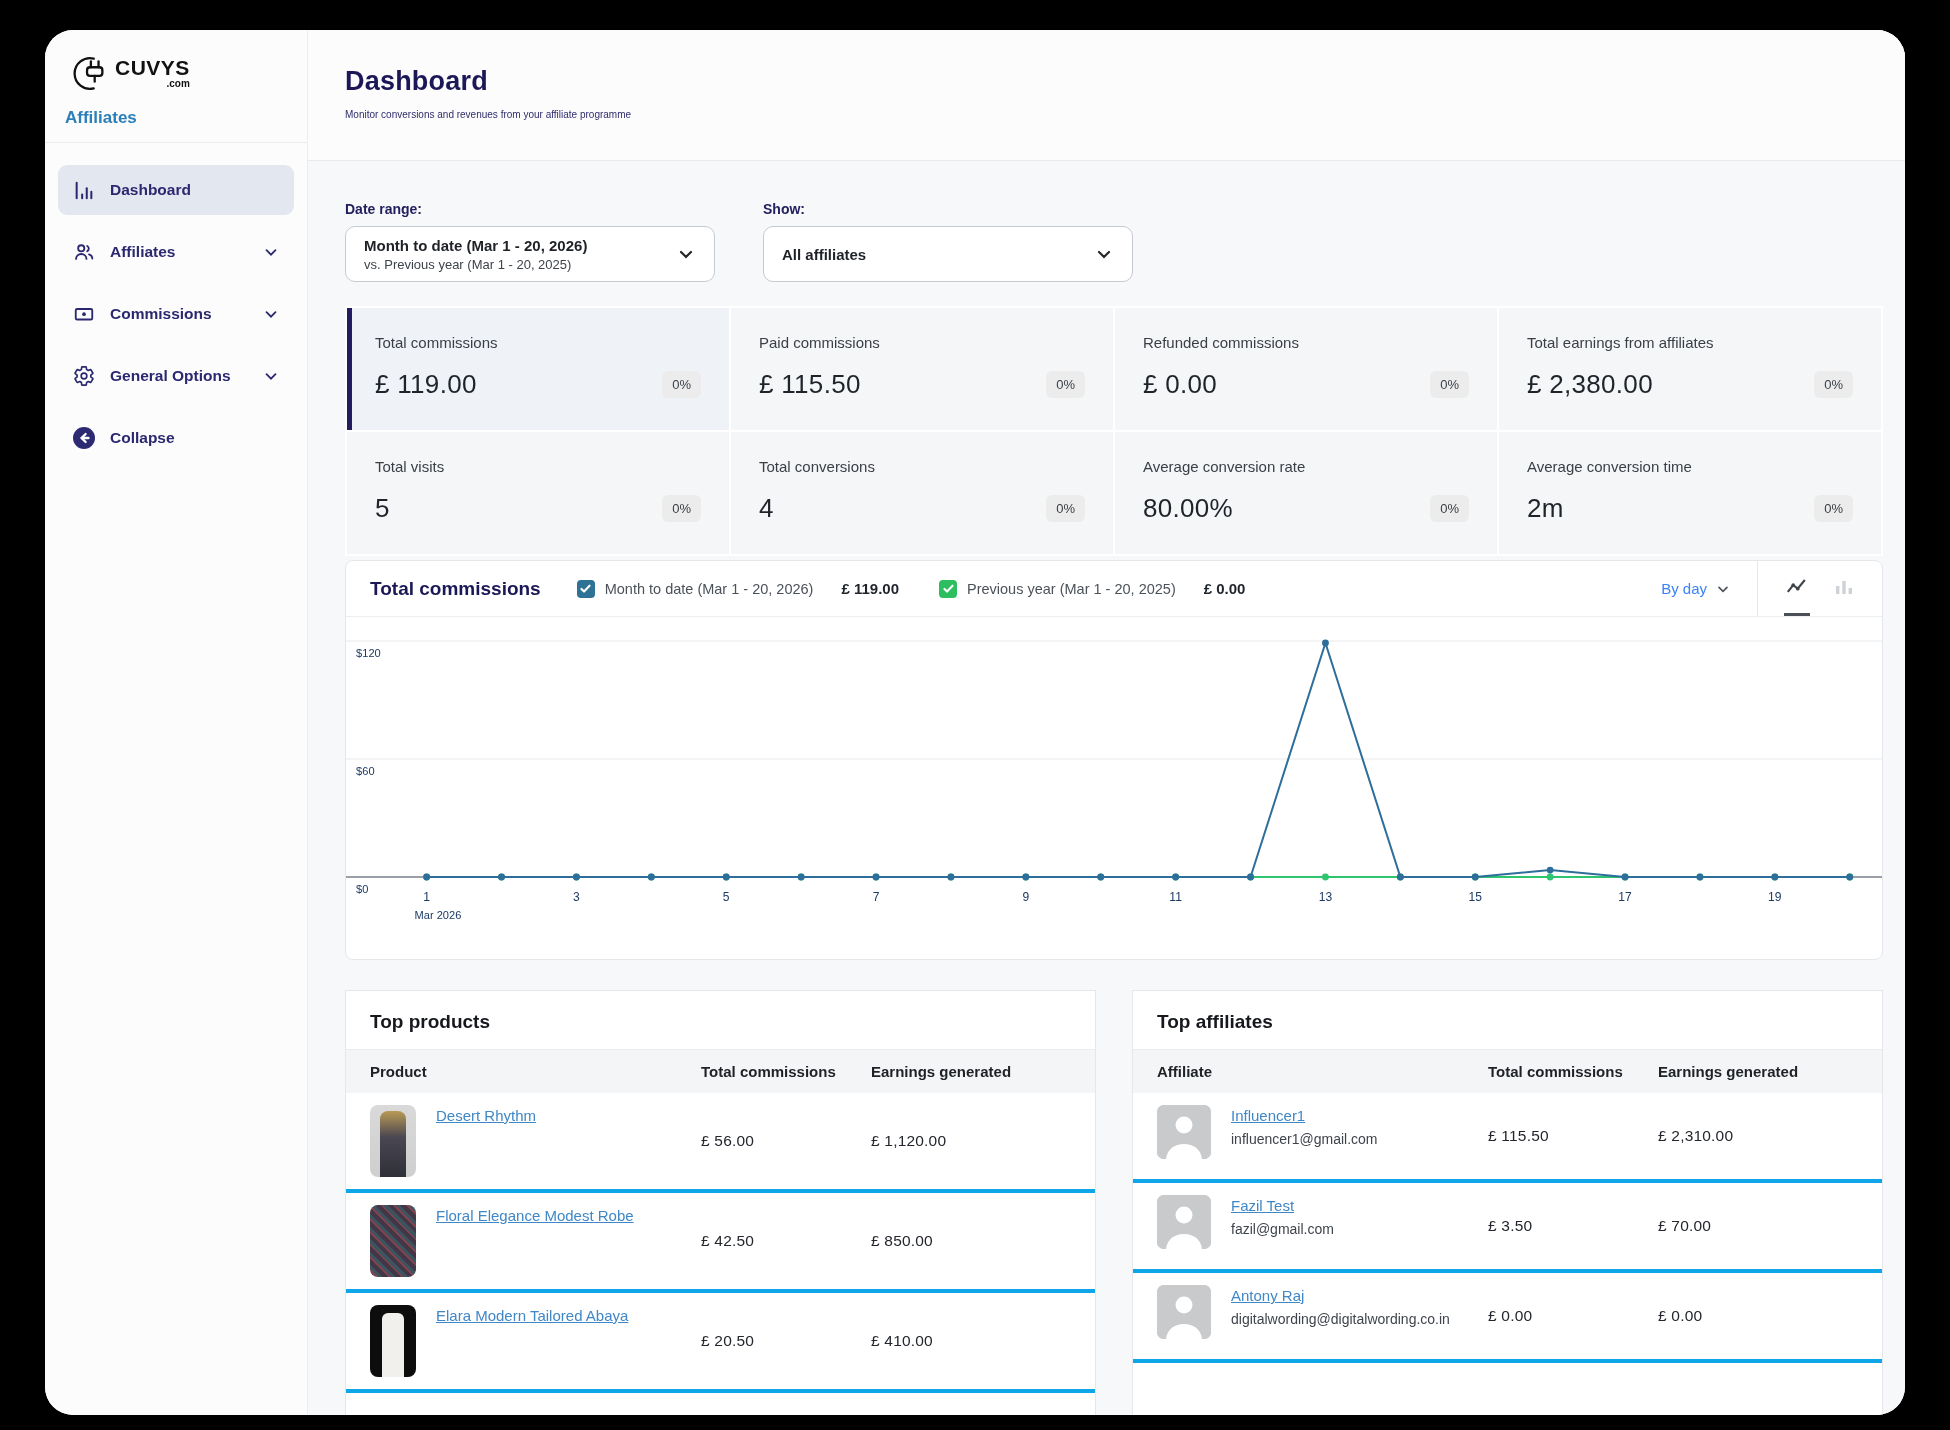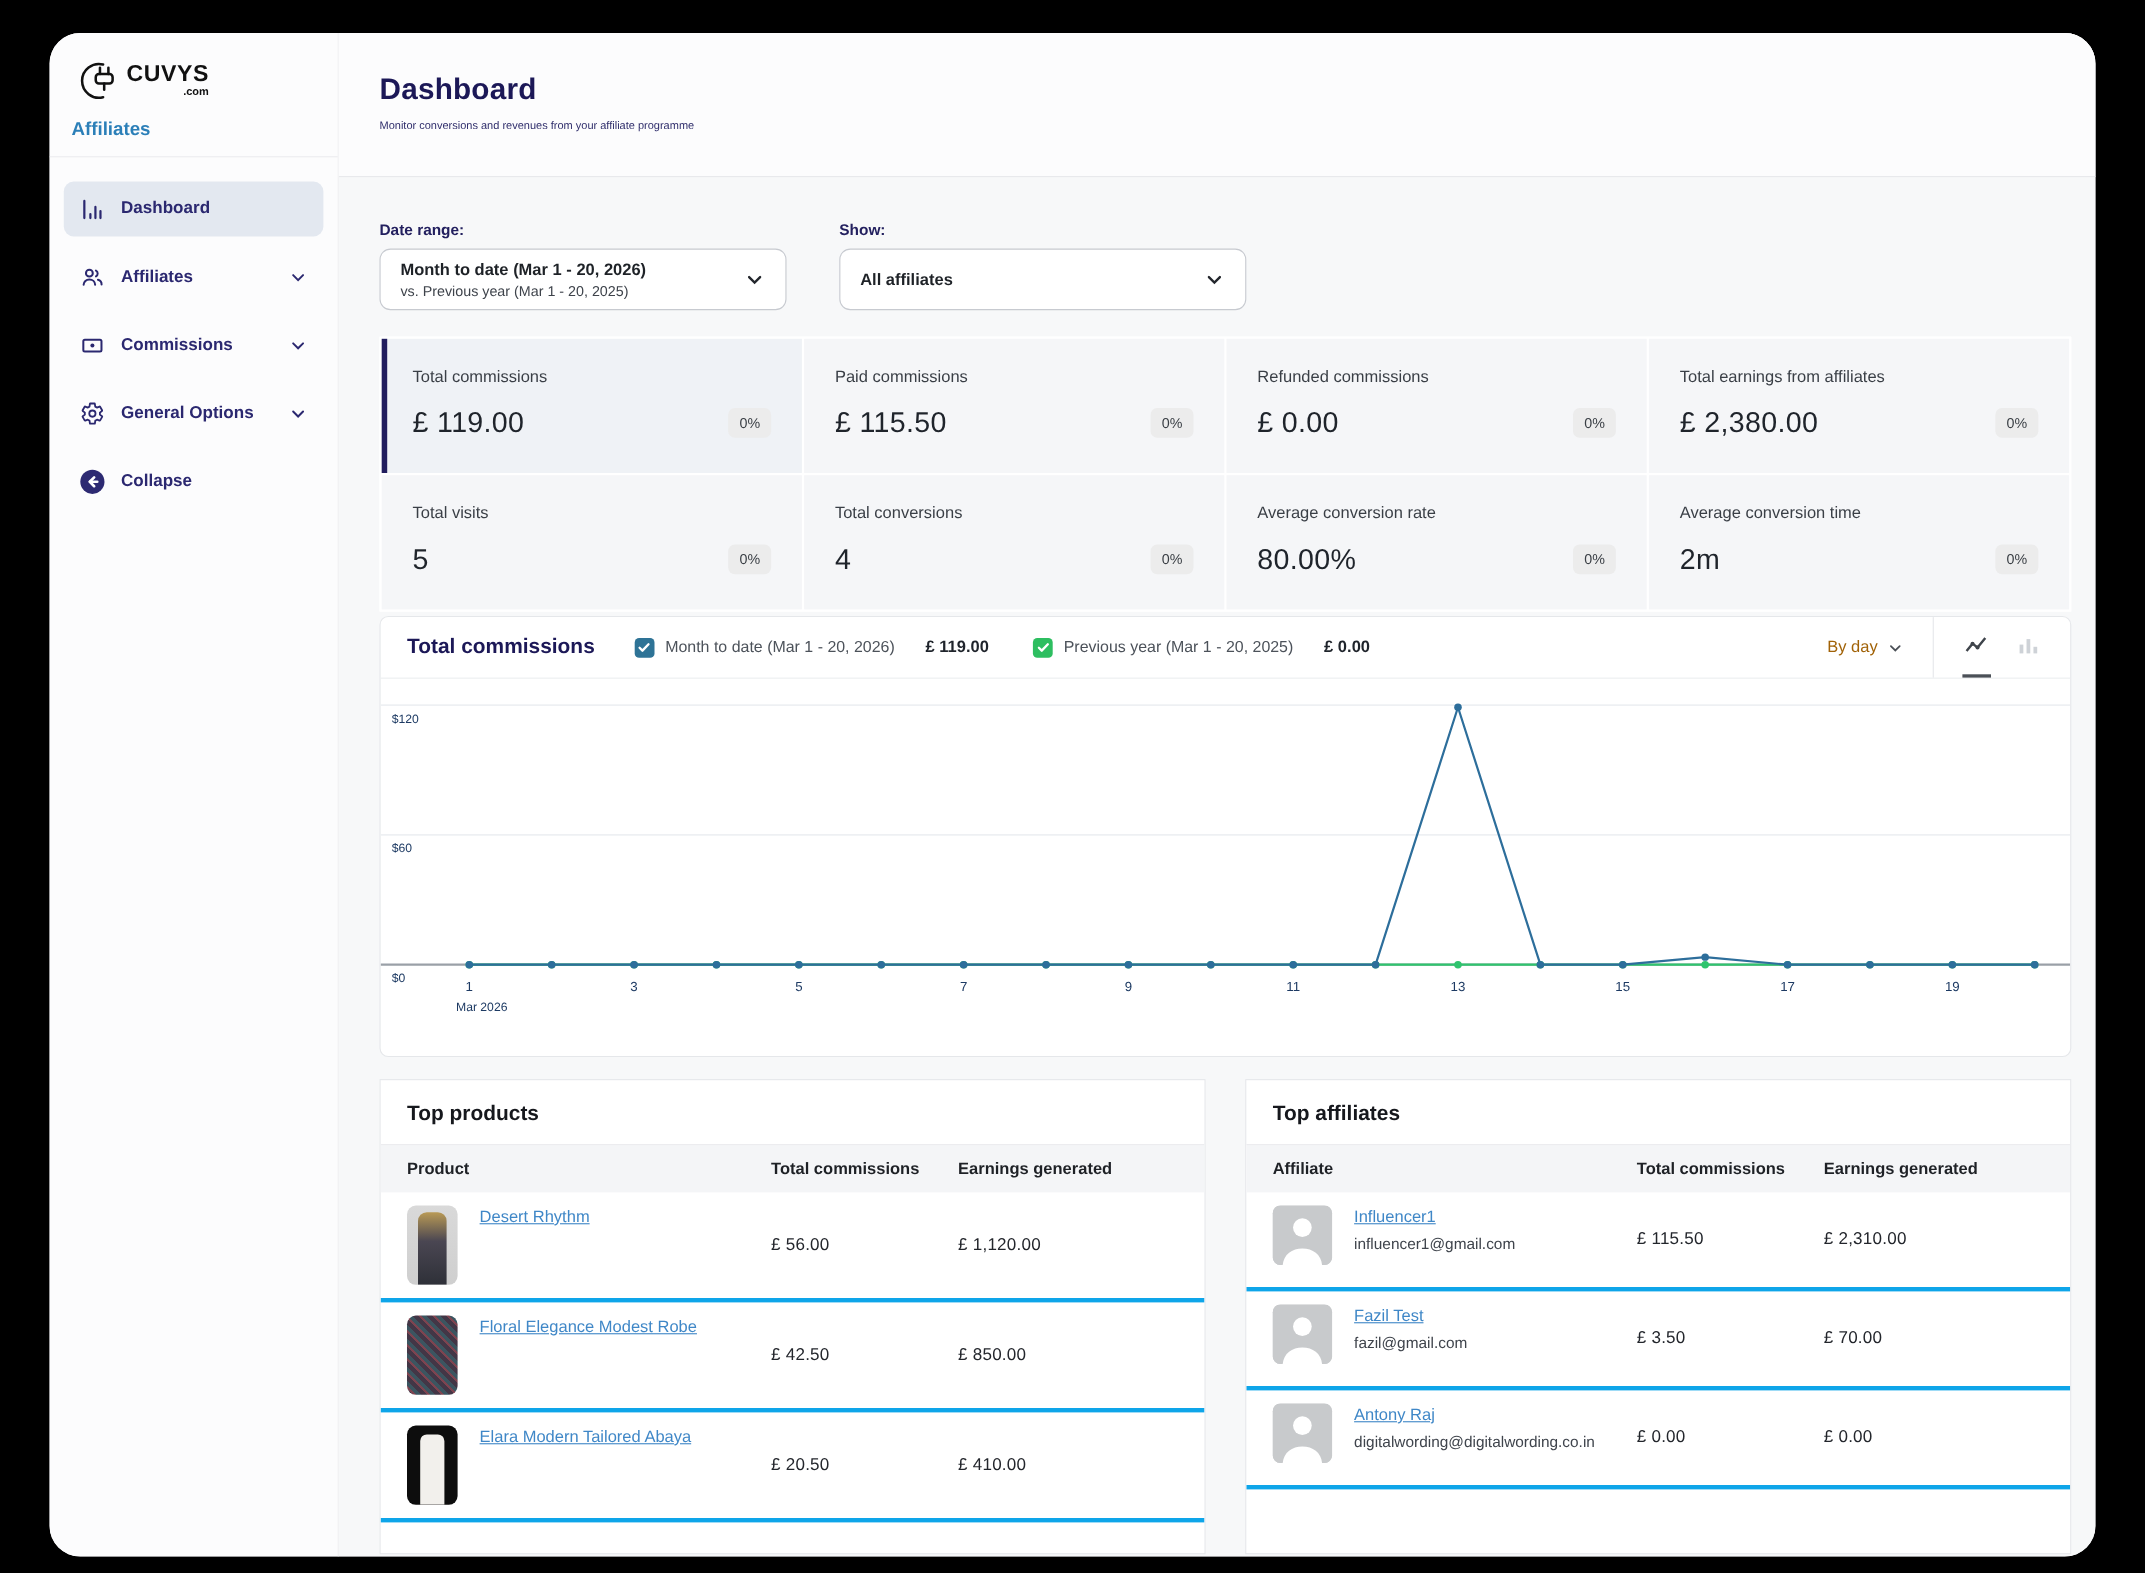--- a/index.html
+++ b/index.html
@@ -49,28 +49,28 @@
   
   .chart-panel { margin-top:4px; background:#fff; border:1px solid #e5e7ea; border-radius:8px; }
   .chart-header { height:56px; display:flex; align-items:center; padding:0 0 0 24px; border-bottom:1px solid #eceef0; }
   .chart-title { font-size:19px; font-weight:700; color:#1c1857; margin-right:36px; }
   .legend { display:flex; align-items:center; gap:14px; flex:1; }
   .legend-item { display:flex; align-items:center; gap:10px; cursor:pointer; }
   .legend-swatch { width:18px; height:18px; border-radius:4px; display:flex; align-items:center; justify-content:center; }
   .legend-label { font-size:14.5px; color:#4c525a; }
   .legend-amount { font-size:15px; font-weight:700; color:#1f242b; margin:0 26px 0 14px; }
   .granularity { display:flex; align-items:center; gap:8px; padding:0 26px; cursor:pointer; }
-  .granularity-label { font-size:15px; color:#a16207; }
+  .granularity-label { font-size:15px; color:#3b82f6; }
   .chart-type-toggle { display:flex; align-items:center; gap:22px; border-left:1px solid #e5e7ea; padding:0 26px; height:100%; }
   .chart-type-btn { display:flex; align-items:center; height:100%; cursor:pointer; border-bottom:3px solid transparent; }
   .chart-type-btn.active { border-bottom:3px solid #4b5057; }
   .chart-body { padding:6px 0 2px 0; }
   
   .bottom-grid { margin-top:20px; display:grid; grid-template-columns:1fr 1fr; gap:36px; padding-bottom:14px; }
-  .table-panel { background:#fff; border:1px solid #e5e7ea; border-radius:0; overflow:hidden; }
+  .table-panel { background:#fff; border:1px solid #e5e7ea; border-radius:0; overflow:hidden;margin-top:10px; }
   .table-panel-title { font-size:19px; font-weight:700; color:#16181d; padding:20px 24px 16px 24px; }
   .table-head { display:grid; grid-template-columns:1fr 170px 200px; background:#f4f5f7; padding:13px 24px; border-top:1px solid #ececef;}
   .table-head-cell { font-size:15px; font-weight:700; color:#1e2126; }
   .table-row { display:grid; grid-template-columns:1fr 170px 200px; padding:12px 24px; border-bottom:4px solid #0ea5e9; min-height:90px; }
   .table-row:last-of-type { border-bottom:1px solid #e9eaee; }
   .cell-product { display:flex; gap:20px; }
   .thumb { width:46px; height:72px; border-radius:8px; flex-shrink:0; cursor:pointer; }
   .thumb-1 { background:linear-gradient(180deg,#d9d9d9 0%,#cfcfcf 100%); position:relative; overflow:hidden; }
   .thumb-1::after { content:""; position:absolute; left:10px; top:6px; width:26px; height:66px; border-radius:8px 8px 0 0;
     background:linear-gradient(180deg,#b99a55 0%,#4a4652 40%,#2e3038 100%); }

